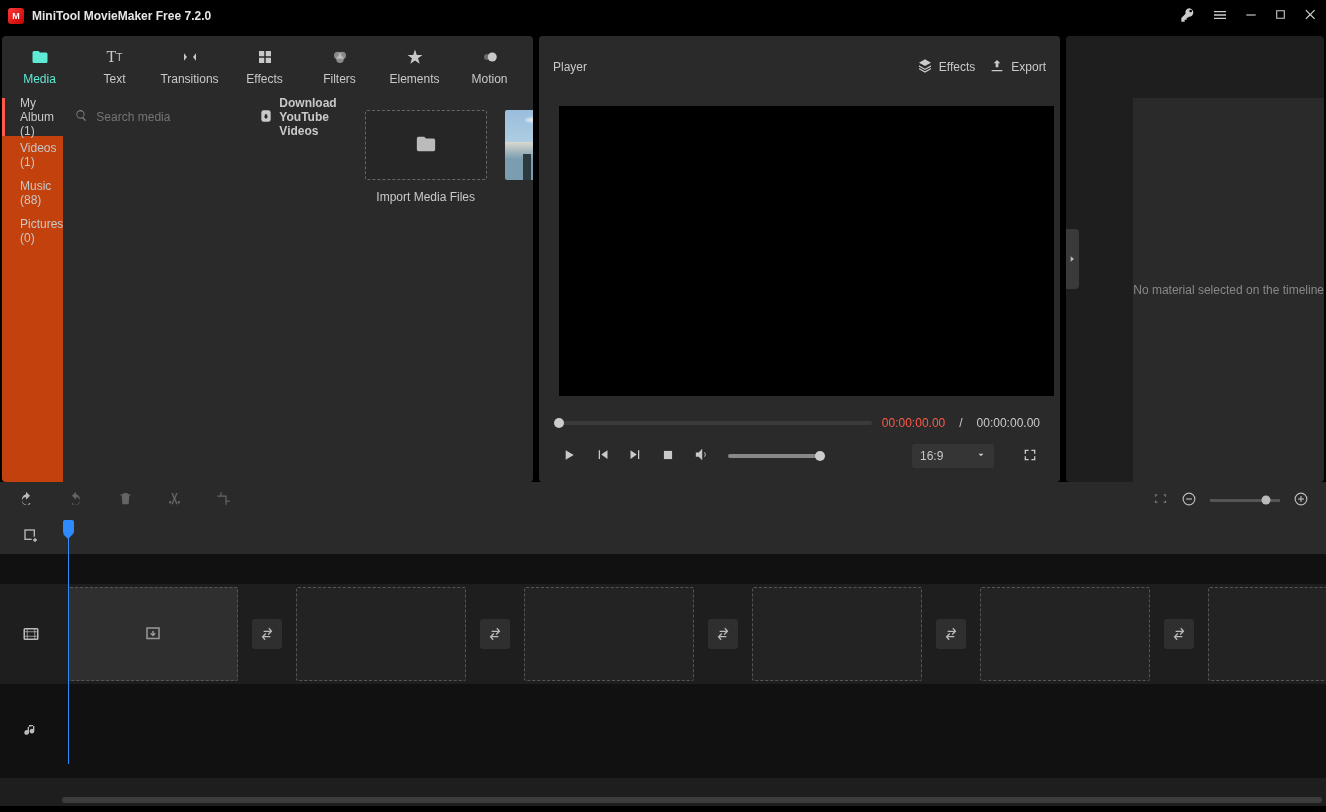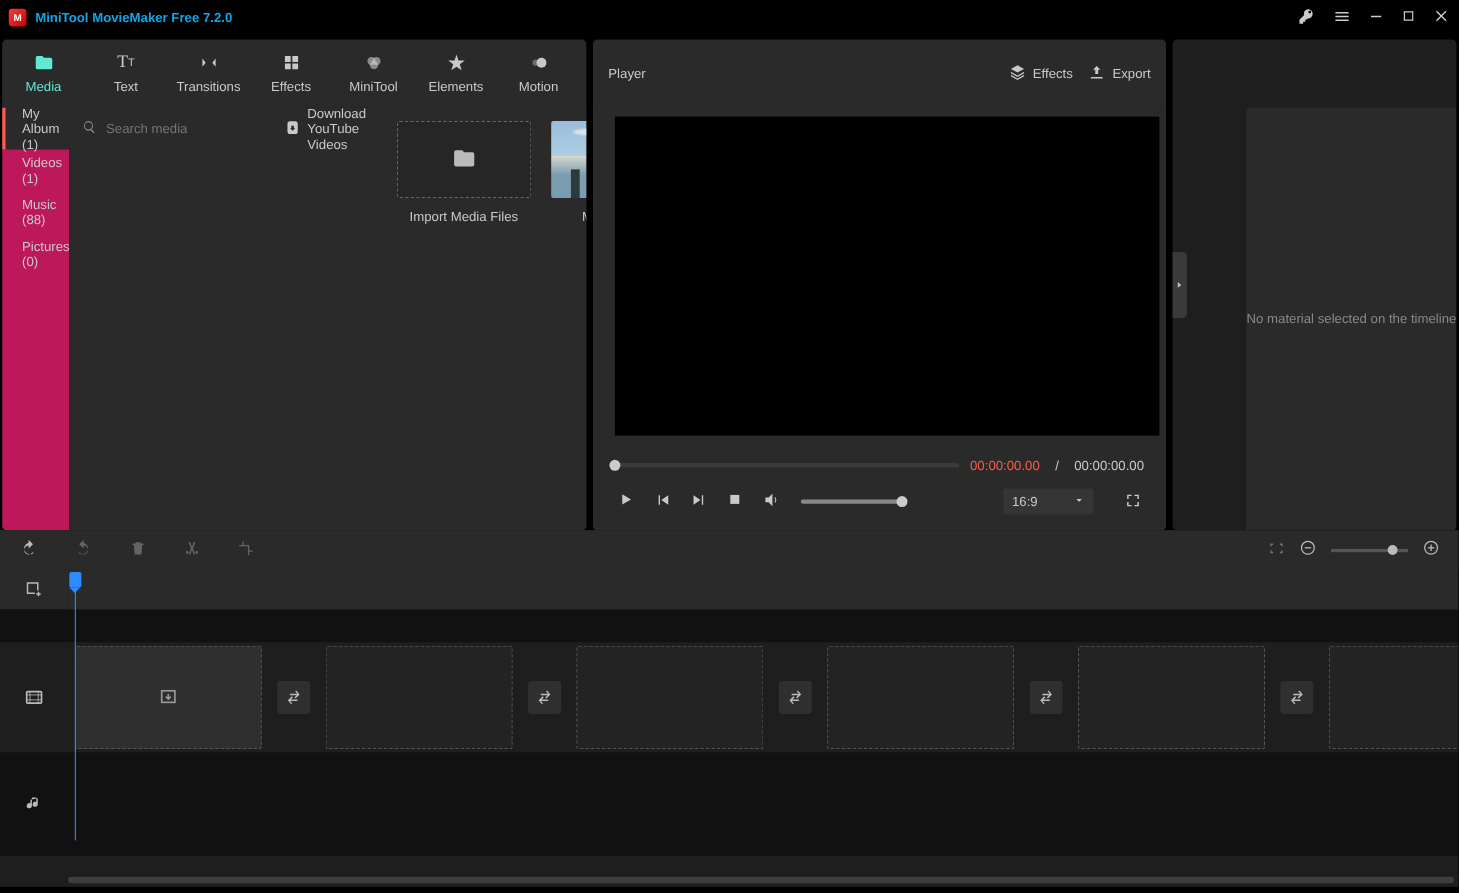--- a/index.html
+++ b/index.html
@@ -1,47 +1,47 @@
 <!DOCTYPE html>
 <html><head>
 <meta charset="utf-8">
 <style>
 * { margin: 0; padding: 0; box-sizing: border-box; font-family: -apple-system, "Segoe UI", Arial, sans-serif; }
 body { background: #000; color: #c9c9c9; font-size: 12px; width: 1326px; height: 812px; overflow: hidden; user-select: none; }
 
 
 .titlebar { height: 32px; background: #000; display: flex; align-items: center; padding: 0 8px; }
 .app-logo { width: 16px; height: 16px; background: linear-gradient(135deg,#ff3a3a,#c40000); border-radius: 3px; margin-right: 8px; display:flex;align-items:center;justify-content:center;color:#fff;font-size:9px;font-weight:bold;}
-.app-title { color: #0ea5e9; font-size: 12px; font-weight: 600; }
+.app-title { color: #e5e5e5; font-size: 12px; font-weight: 600; }
 .titlebar-right { margin-left: auto; display: flex; align-items: center; gap: 16px; }
 .titlebar-right .icon { color: #ccc; cursor: pointer; font-size: 14px; }
 .key-icon { color: #f7c948; }
 
 
 .top-panels { display: flex; gap: 6px; padding: 4px 2px 0 2px; height: 450px; }
 .panel { background: #1e1e1e; border-radius: 4px; display: flex; flex-direction: column; overflow: hidden; }
 .panel-media { width: 531px; }
 .panel-player { width: 521px; }
 .panel-props { flex: 1; position: relative; align-items: flex-end; }
 
 
 .media-tabs { height: 62px; background: #2a2a2a; display: flex; align-items: stretch; border-radius: 4px 4px 0 0; }
 .media-tab { width: 75px; display:flex; flex-direction:column; align-items:center; justify-content:center; gap:6px; color:#c9c9c9; cursor:pointer; }
 .media-tab.active { color:#5eead4; }
 .media-tab svg, .media-tab .glyph { width: 18px; height:18px; display:flex;align-items:center;justify-content:center; font-size:16px;}
 .media-body { display:flex; flex:1; }
-.media-sidebar { width:145px; background:#be185d; }
+.media-sidebar { width:145px; background:#c2410c; }
 .side-item { height:38px; display:flex; align-items:center; padding-left:18px; color:#c9c9c9; cursor:pointer; position:relative;}
 .side-item.active { background:#2a2a2a; }
 .side-item.active::before { content:""; position:absolute; left:0; top:0; bottom:0; width:3px; background:#ff5a4a; }
 .media-content { flex:1; background:#2a2a2a; display:flex; flex-direction:row;}
 .media-search-row { height:38px; display:flex; align-items:center; padding:0 12px; gap:8px;}
 .search-input { background:transparent; border:none; color:#c9c9c9; outline:none; font-size:12px; flex:0 0 140px;}
 .search-icon { color:#888; font-size:13px;}
-.dl-link { margin-left:auto; display:flex; align-items:center; gap:6px; color:#c9c9c9; cursor:pointer;}
+.dl-link { margin-left:auto; display:flex; align-items:center; gap:6px; color:#c9c9c9; cursor:pointer;font-weight:bold;}
 .media-grid { flex:1; padding:12px 16px; display:flex; gap:18px; align-items:flex-start;}
 .media-item { width:122px; display:flex; flex-direction:column; align-items:center; gap:10px;}
 .import-box { width:122px; height:70px; border:1px dashed #666; border-radius:2px; display:flex;align-items:center;justify-content:center; background:#262626; cursor:pointer;}
 .thumb { width:122px; height:70px; border-radius:2px; position:relative; overflow:hidden;}
 .thumb-sky { position:absolute; inset:0; background:linear-gradient(#9abddc 0%, #aecde2 45%, #d7d7cf 46%, #7b9db0 70%, #7b9db0 100%);}
 .thumb-clouds { position:absolute; top:6px; left:20px; width:70px; height:8px; background:#f0f0ee; border-radius:50%; filter:blur(1px); opacity:.8;}
 .thumb-badge { position:absolute; top:4px; right:4px; width:18px; height:14px; background:#fff; border-radius:2px; display:flex;align-items:center;justify-content:center; color:#000; font-size:10px;}
 .thumb-pillar { position:absolute; bottom:0; width:8px; height:26px; background:#2c3a40;}
 .media-caption { font-size:12px; color:#c9c9c9;}
 
@@ -169,21 +169,21 @@
         <span>Effects</span>
       </div>
       <div class="media-tab">
         <span class="glyph">
             <svg width="18" height="18" viewBox="0 0 24 24">
               <circle cx="9" cy="10" r="5" fill-opacity=".6"></circle>
               <circle cx="15" cy="10" r="5" fill-opacity=".6"></circle>
               <circle cx="12" cy="15" r="5" fill-opacity=".6"></circle>
             </svg>
           </span>
-        <span>MiniTool</span>
+        <span>Filters</span>
       </div>
       <div class="media-tab">
         <span class="glyph">
             <svg width="18" height="18" viewBox="0 0 24 24">
               <path d="M12 2l2.4 7.4H22l-6 4.4 2.3 7.2L12 16.8 5.7 21l2.3-7.2-6-4.4h7.6z"></path>
             </svg>
           </span>
         <span>Elements</span>
       </div>
       <div class="media-tab">

